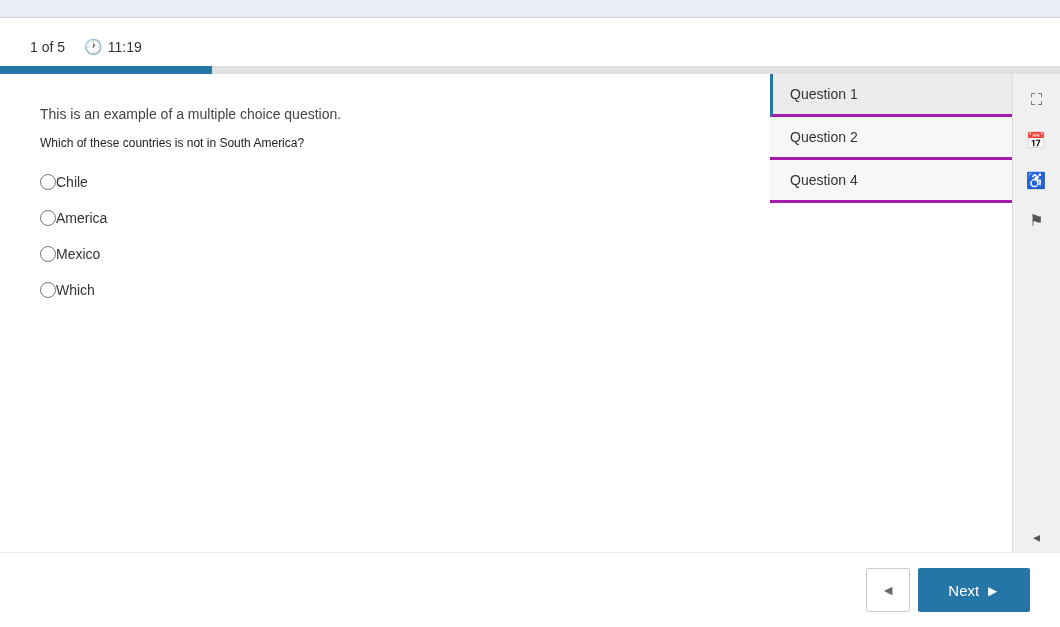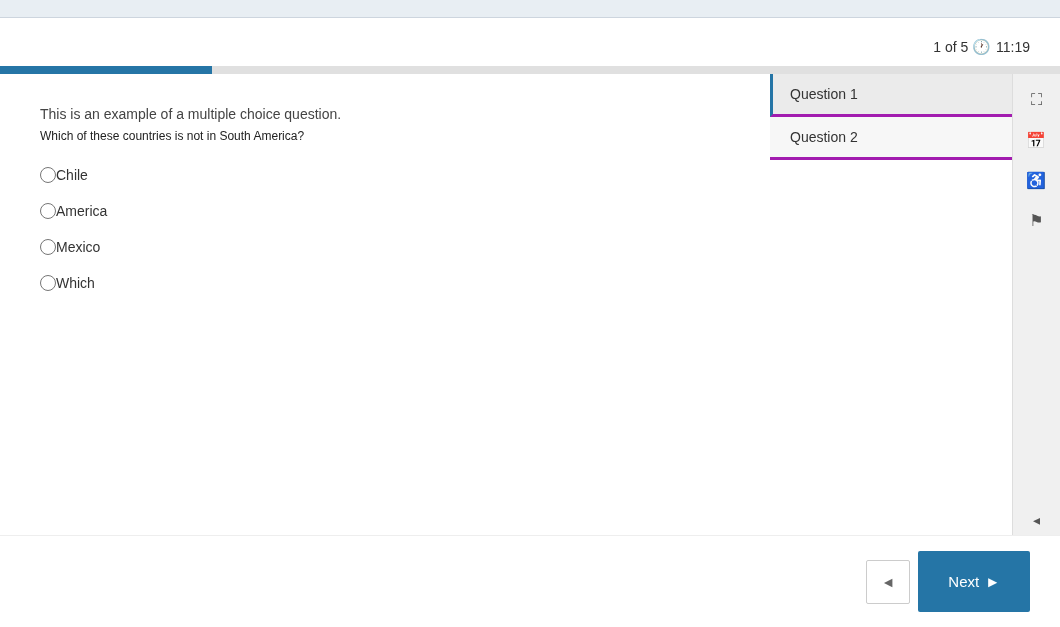--- a/index.html
+++ b/index.html
@@ -20,24 +20,24 @@
     .main-container {
       flex: 1;
       display: flex;
       flex-direction: column;
       background: #fff;
       position: relative;
     }
 
     .header-bar {
       display: flex;
-      justify-content: flex-end;
+      justify-content: flex-start;
       align-items: center;
       padding: 20px 30px 10px 30px;
-      gap: 4px;
+      gap: 19px;
     }
 
     .page-indicator {
       font-size: 14px;
       color: #333;
     }
 
     .timer {
       display: flex;
       align-items: center;
@@ -66,21 +66,21 @@
 
     .question-panel {
       flex: 1;
       padding: 30px 40px;
       background: #fff;
     }
 
     .question-description {
       font-size: 14px;
       color: #444;
-      margin-bottom: 4px;
+      margin-bottom: 11px;
       line-height: 1.5;
     }
 
     .question-text {
       font-size: 12px;
       color: #222;
       margin-bottom: 24px;
       font-weight: 400;
     }
 
@@ -183,21 +183,21 @@
       background: #2575a6;
       color: #fff;
       border: none;
       cursor: pointer;
       font-size: 15px;
       font-weight: 500;
       border-radius: 2px;
       display: flex;
       align-items: center;
       gap: 6px;
-      height: 61px;
+      height: 44px;
     }
 
     .icon-collapse {
       width: 36px;
       height: 30px;
       display: flex;
       align-items: center;
       justify-content: center;
       cursor: pointer;
       color: #555;
@@ -246,20 +246,21 @@
       <div class="answer-option">
         <input type="radio" name="answer" id="opt4" style="">
         <label class="answer-label" for="opt4">Which</label>
       </div>
     </div>
 
     <div class="sidebar-wrapper">
       <div class="nav-panel">
         <div class="question-nav-item active">Question 1</div>
         <div class="question-nav-item">Question 2</div>
+        <div class="question-nav-item">Question 4</div>
       </div>
 
       <div class="icon-panel">
         <button class="sidebar-icon-btn" title="Fullscreen">
           <span>⛶</span>
         </button>
         <button class="sidebar-icon-btn" title="Calendar">
           <span>📅</span>
         </button>
         <button class="sidebar-icon-btn" title="Accessibility">

